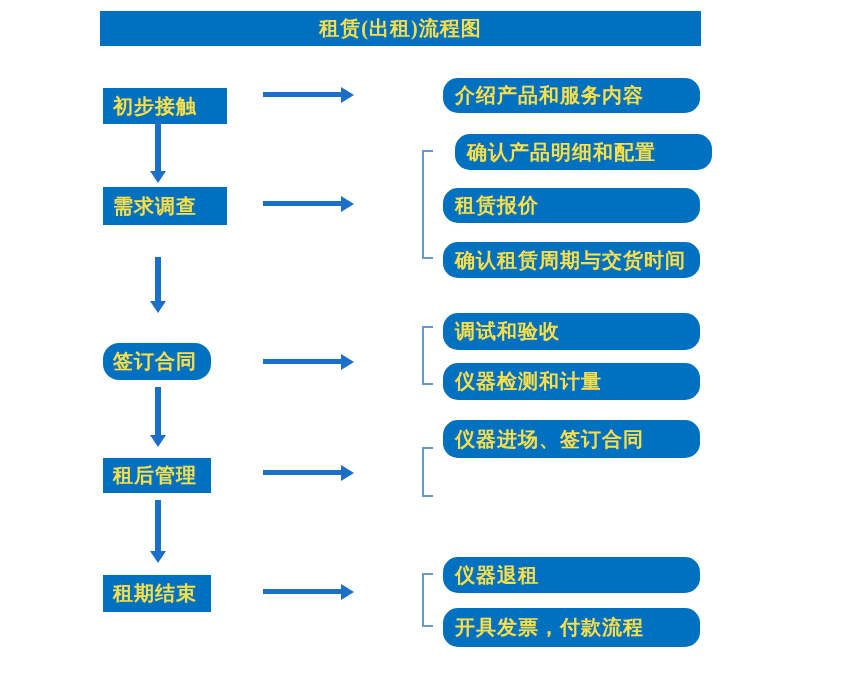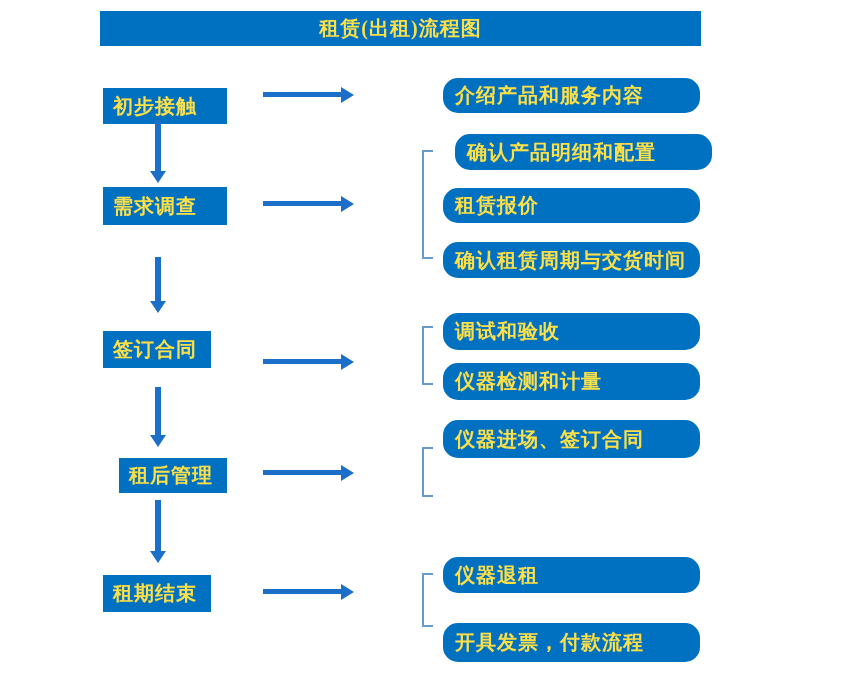--- a/index.html
+++ b/index.html
@@ -27,35 +27,35 @@
     letter-spacing: 1px;
   }
   .title-bar {
     left: 100px; top: 11px; width: 601px; height: 35px;
     justify-content: center;
     font-size: 20px;
   }
   .stage { left: 103px; padding-left: 10px; }
   .s1 { top: 77px;  width: 114px; height: 36px; margin-top: 11px; }
   .s2 { top: 187px; width: 114px; height: 38px; }
-  .s3 { top: 331px; width: 98px;  height: 37px; }
-  .s4 { top: 458px; width: 98px;  height: 35px; margin-left: 16px; }
+  .s3 { top: 343px; width: 98px;  height: 37px; border-radius: 16px; }
+  .s4 { top: 458px; width: 98px;  height: 35px; }
   .s5 { top: 575px; width: 98px;  height: 37px; }
 
   .out { left: 443px; width: 245px; padding-left: 12px; border-radius: 15px; }
   .r1  { top: 78px;  height: 35px; }
   .r2  { top: 134px; height: 36px; margin-left: 12px; }
   .r3  { top: 188px; height: 35px; }
   .r4  { top: 242px; height: 36px; }
   .r5  { top: 313px; height: 37px; }
   .r6  { top: 363px; height: 37px; }
   .r7  { top: 420px; height: 38px; }
   .r8  { top: 490px; height: 38px; }
   .r9  { top: 557px; height: 36px; }
-  .r10 { top: 623px; height: 39px; }
+  .r10 { top: 608px; height: 39px; }
 
   
   .arrow-right {
     position: absolute;
     left: 263px;
     width: 91px;
     height: 16px;
   }
   .arrow-right .shaft {
     position: absolute;

